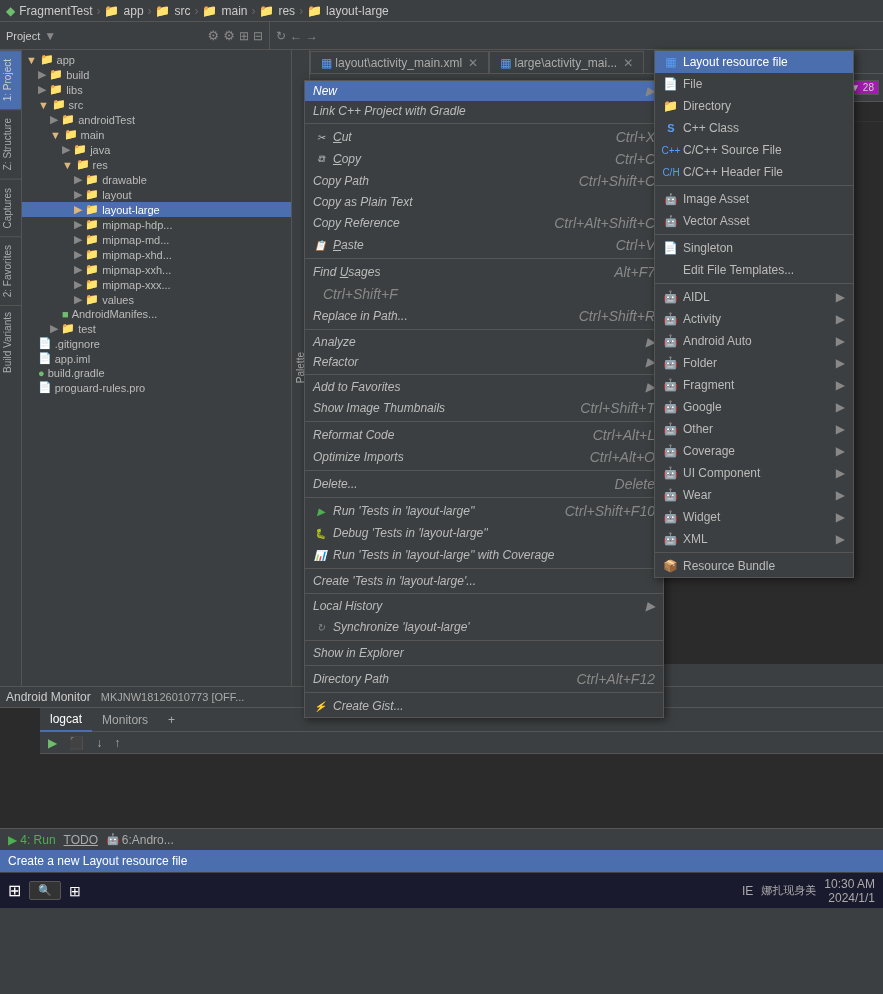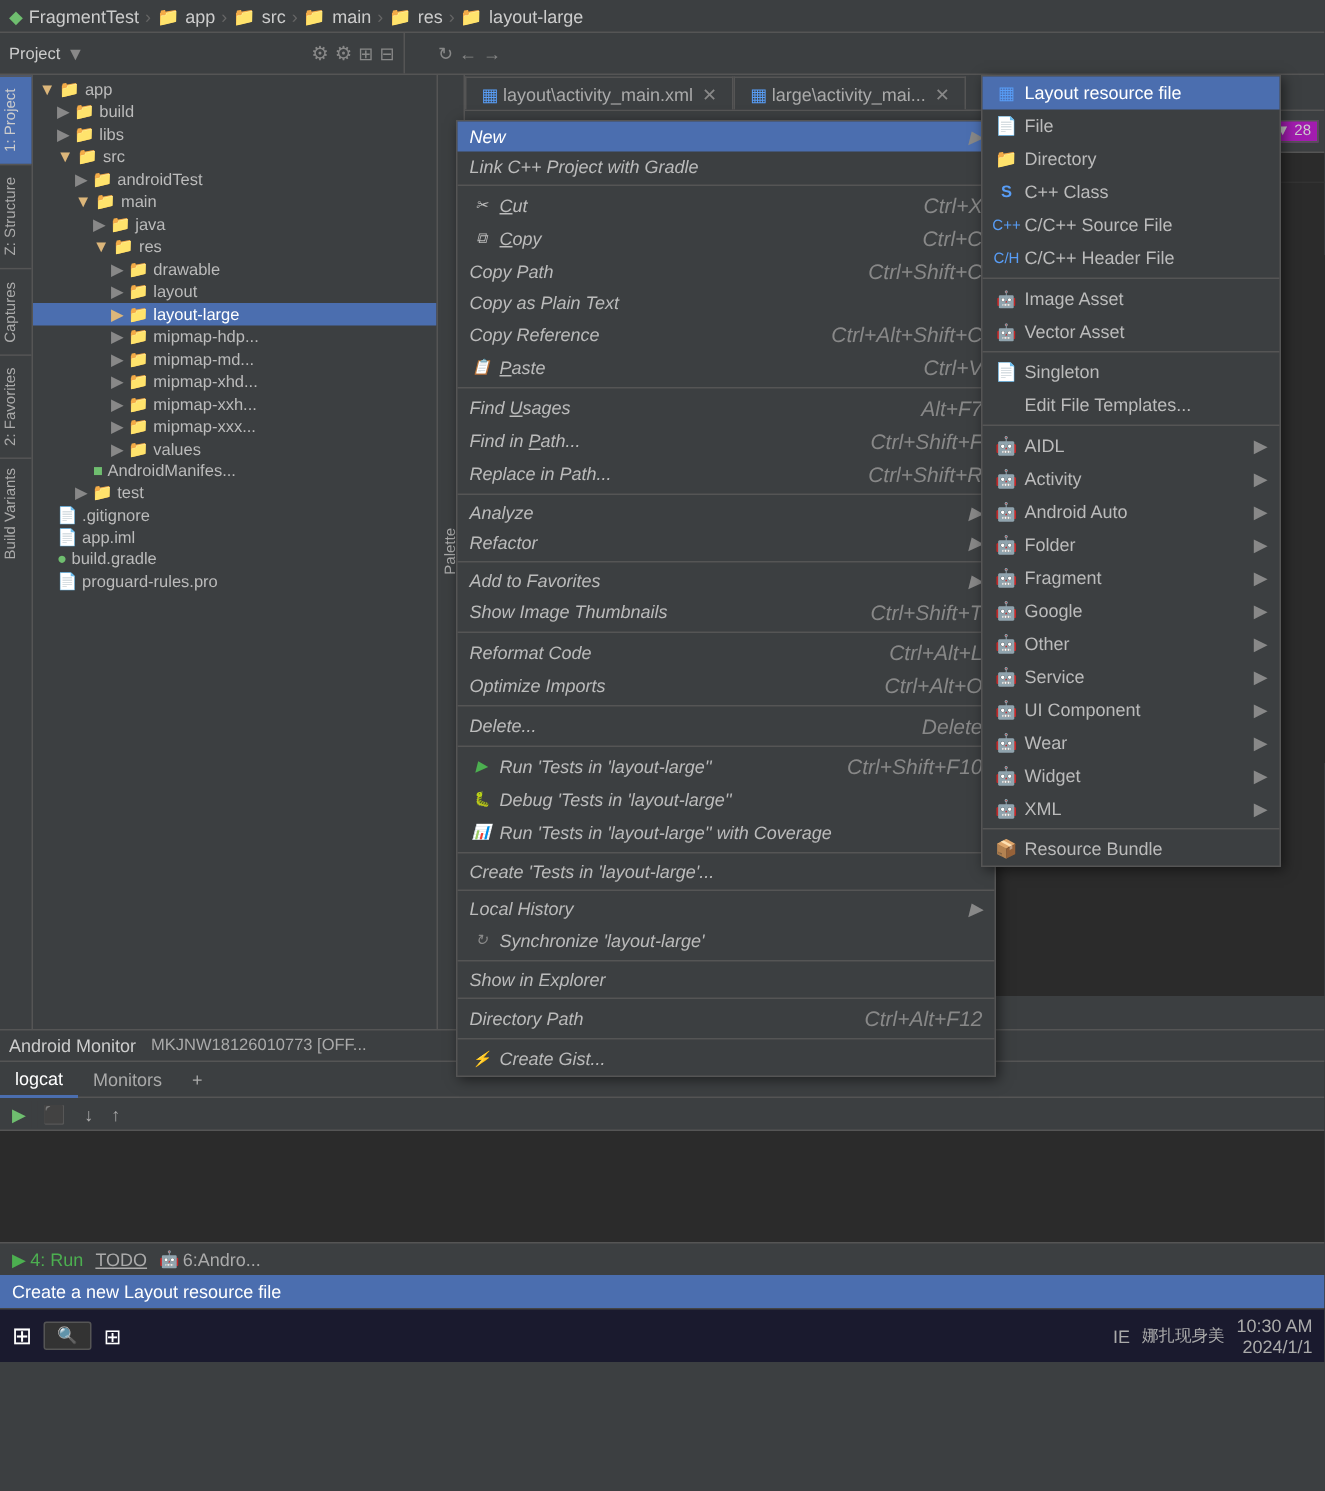--- a/index.html
+++ b/index.html
@@ -5,21 +5,21 @@
     * { box-sizing: border-box; margin: 0; padding: 0; font-family: 'Segoe UI', Arial, sans-serif; font-size: 12px; }
     body { width: 883px; height: 994px; overflow: hidden; background: #3c3f41; color: #bbbbbb; }
 
     
     .top-bar { background: #3c3f41; height: 22px; display: flex; align-items: center; padding: 0 6px; border-bottom: 1px solid #555; }
     .breadcrumb { display: flex; align-items: center; gap: 4px; font-size: 11px; color: #aaa; }
     .breadcrumb span { color: #ccc; }
     .breadcrumb .sep { color: #666; }
 
     
-    .toolbar { background: #3c3f41; height: 28px; display: flex; align-items: center; border-bottom: 1px solid #555; gap: 16px; }
+    .toolbar { background: #3c3f41; height: 28px; display: flex; align-items: center; border-bottom: 1px solid #555; }
 
     
     .project-panel { width: 270px; background: #3c3f41; border-right: 1px solid #555; display: flex; flex-direction: column; }
     .tree-view { flex: 1; overflow: auto; padding: 2px 0; }
     .tree-item { display: flex; align-items: center; padding: 1px 0; cursor: pointer; white-space: nowrap; }
     .tree-item .indent { display: inline-block; }
     .tree-item .icon { margin-right: 3px; font-size: 11px; }
     .tree-item .label { font-size: 11px; color: #bbbbbb; }
     .tree-item.selected { background: #4b6eaf; }
     .editor-tabs { background: #3c3f41; height: 24px; display: flex; align-items: flex-end; border-bottom: 1px solid #555; }
@@ -40,21 +40,21 @@
     .sm-item { display: flex; align-items: center; padding: 3px 8px; cursor: pointer; color: #bbbbbb; font-size: 12px; }
     .sm-item.highlighted { background: #4b6eaf; color: white; }
     .sm-item .sm-icon { width: 16px; height: 16px; margin-right: 4px; display: inline-flex; align-items: center; justify-content: center; }
     .sm-item .sm-arrow { margin-left: auto; color: #888; }
     .sm-separator { height: 1px; background: #555; margin: 2px 0; }
 
     
     .android-monitor { background: #3c3f41; height: 22px; border-top: 1px solid #555; border-bottom: 1px solid #555; display: flex; align-items: center; padding: 0 6px; font-size: 11px; color: #aaa; }
 
     
-    .bottom-panel { height: 120px; background: #2b2b2b; display: flex; flex-direction: column; }
+    .bottom-panel { height: 120px; background: #2b2b2b; display: flex; flex-direction: column; padding-left: 40px; }
     .bottom-tabs { background: #3c3f41; height: 24px; display: flex; align-items: center; border-bottom: 1px solid #555; }
     .bottom-tab { padding: 2px 10px; font-size: 11px; color: #aaa; cursor: pointer; height: 24px; display: flex; align-items: center; }
     .bottom-tab.active { color: #fff; border-bottom: 2px solid #4b6eaf; }
     .bottom-toolbar { background: #3c3f41; height: 22px; display: flex; align-items: center; padding: 0 4px; gap: 4px; border-bottom: 1px solid #555; }
     .bottom-content { flex: 1; background: #2b2b2b; overflow: auto; }
 
     
     .status-bar { background: #3c3f41; height: 22px; display: flex; align-items: center; padding: 0 8px; gap: 8px; border-top: 1px solid #555; font-size: 11px; color: #aaa; }
     .status-bar .run-btn { background: #3c3f41; border: none; color: #4caf50; cursor: pointer; font-size: 11px; display: flex; align-items: center; gap: 3px; }
 
@@ -341,21 +341,20 @@
       <span class="cm-icon">📋</span>
       <span class="cm-label"><u>P</u>aste</span>
       <span class="cm-shortcut">Ctrl+V</span>
     </div>
     <div class="cm-separator"></div>
     <div class="cm-item">
       <span class="cm-label">Find <u>U</u>sages</span>
       <span class="cm-shortcut">Alt+F7</span>
     </div>
     <div class="cm-item">
-      <span class="cm-label">Find in <u>P</u>ath...</span>
       <span class="cm-shortcut">Ctrl+Shift+F</span>
     </div>
     <div class="cm-item">
       <span class="cm-label">Replace in Path...</span>
       <span class="cm-shortcut">Ctrl+Shift+R</span>
     </div>
     <div class="cm-separator"></div>
     <div class="cm-item">
       <span class="cm-label">Analyze</span>
       <span class="cm-arrow">▶</span>
@@ -505,21 +504,21 @@
       <span>Google</span>
       <span class="sm-arrow">▶</span>
     </div>
     <div class="sm-item">
       <span class="sm-icon" style="color:#6fbe6f;">🤖</span>
       <span>Other</span>
       <span class="sm-arrow">▶</span>
     </div>
     <div class="sm-item">
       <span class="sm-icon" style="color:#6fbe6f;">🤖</span>
-      <span>Service</span>
+      <span>Coverage</span>
       <span class="sm-arrow">▶</span>
     </div>
     <div class="sm-item">
       <span class="sm-icon" style="color:#6fbe6f;">🤖</span>
       <span>UI Component</span>
       <span class="sm-arrow">▶</span>
     </div>
     <div class="sm-item">
       <span class="sm-icon" style="color:#6fbe6f;">🤖</span>
       <span>Wear</span>

